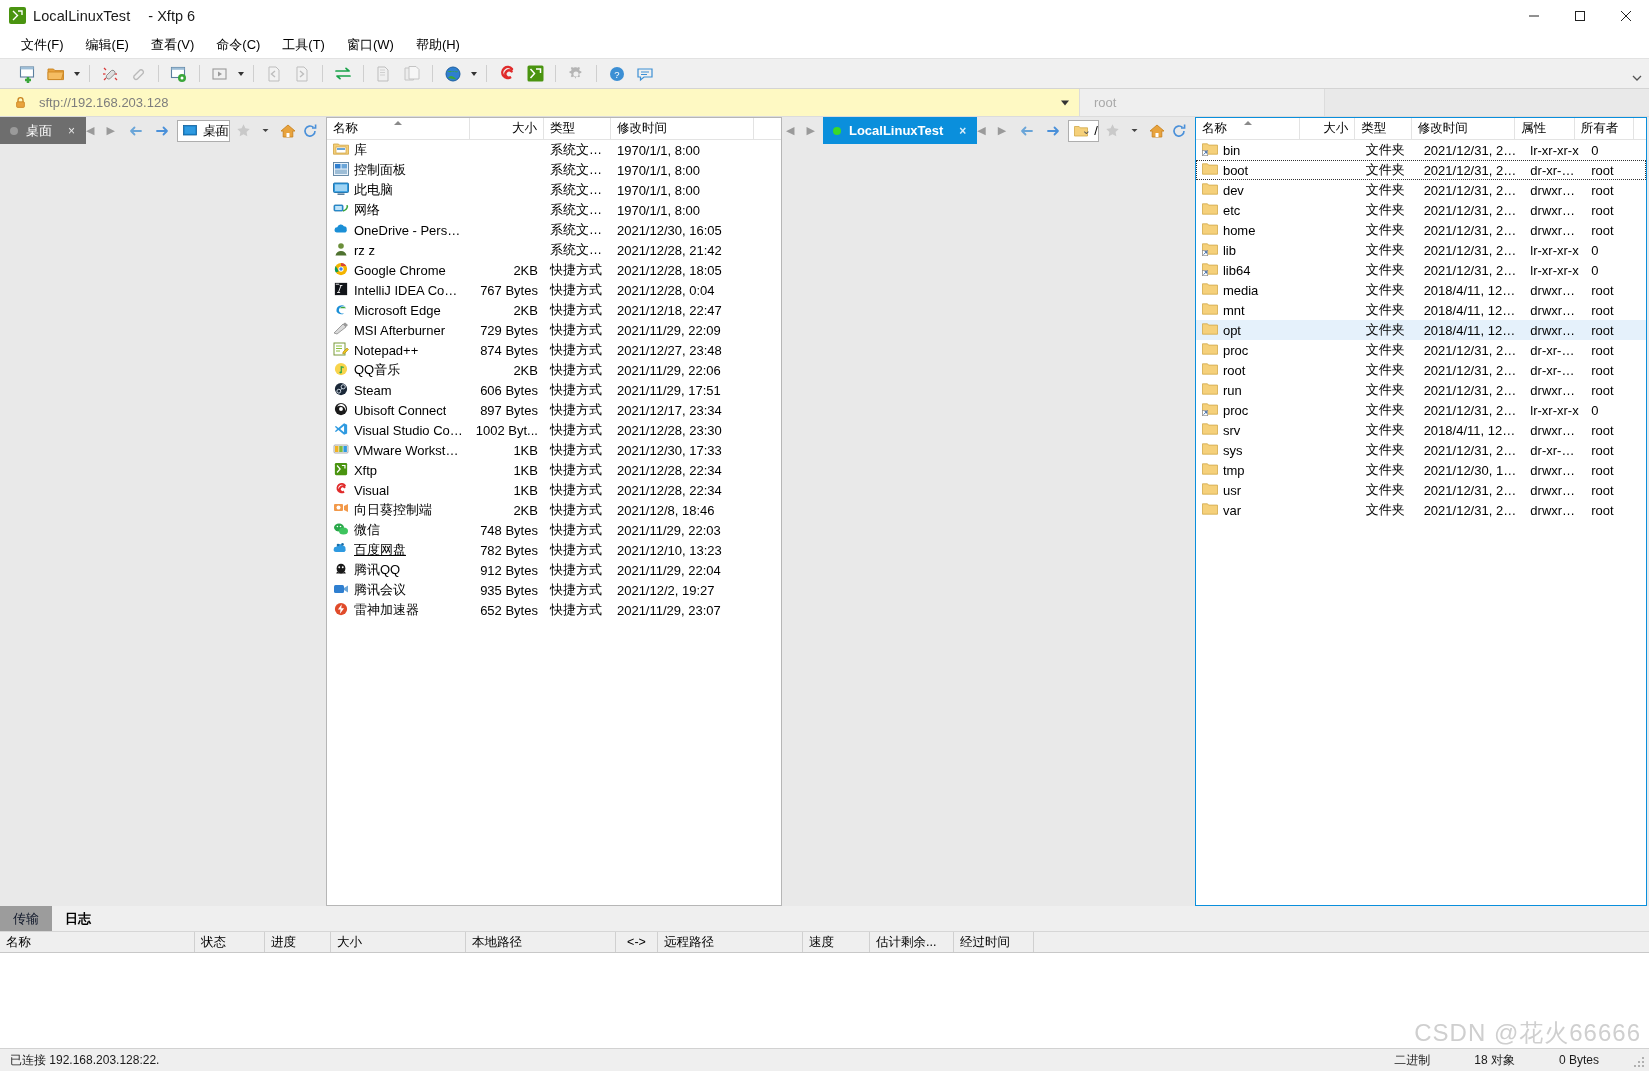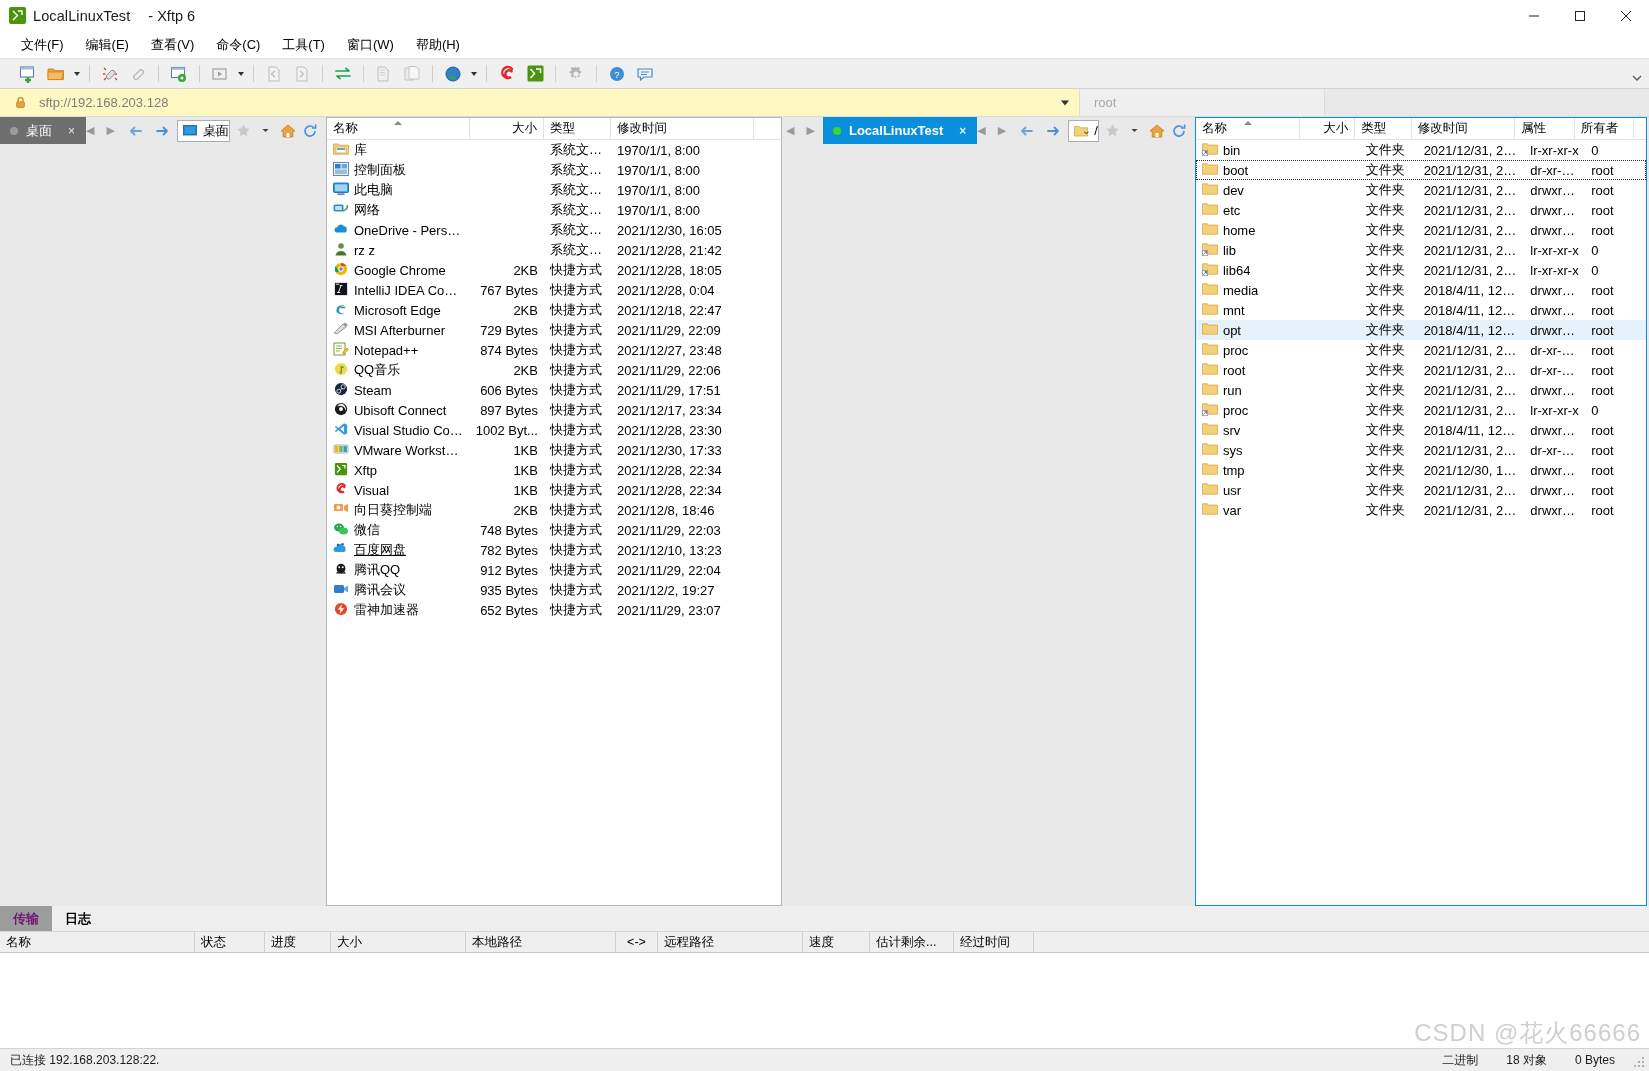--- a/index.html
+++ b/index.html
@@ -144,33 +144,33 @@
   .w-name-r { width: 141px; } .w-size-r { width: 72px; } .w-type-r { width: 74px; } .w-time-r { width: 140px; }
   .w-attr-r { width: 78px; } .w-own-r { width: 78px; } .w-rest-r { flex: 1 1 auto; }
 
   
   .ico { width: 16px; height: 16px; flex: 0 0 16px; display: inline-block; position: relative; }
 
   
   .xferwrap { height: 142px; min-height: 142px; background: #efefef; display: flex; flex-direction: column; }
   .xfer-tabs { height: 25px; min-height: 25px; display: flex; align-items: stretch; background: #efefef; }
   .xtab { padding: 0 13px; display: flex; align-items: center; font-size: 13px; }
-  .xtab.active { background: #9c9c9c; color: #701a75; font-weight: bold; }
+  .xtab.active { background: #9c9c9c; color: #0f172a; }
   .xtab.inactive { color: #000; font-weight: bold; }
   .xfer-head { height: 22px; min-height:22px; display: flex; align-items: stretch; background:#efefef; border-top:1px solid #d6d6d6; border-bottom: 1px solid #c8c8c8; font-size: 12.5px; }
   .xfer-head > div { display:flex; align-items:center; padding: 0 6px; border-right: 1px solid #d0d0d0; }
   .xfer-body { flex: 1 1 auto; background: #fff; }
 
   
   .statusbar {
     height: 23px; min-height: 23px; background: #efefef; border-top: 1px solid #d2d2d2;
     display: flex; align-items: center; font-size: 12px; color: #1a1a1a; position: relative;
   }
   .sb-left { padding-left: 10px; }
-  .sb-right { margin-left: auto; display: flex; align-items: center; }
+  .sb-right { margin-left: auto; display: flex; align-items: center; gap: 16px; }
   .sb-cell { padding: 0 14px; }
   .sb-grip { width: 16px; height: 16px; margin-right: 4px; position: relative; }
   .sb-grip i { position: absolute; width: 2px; height: 2px; background: #b0b0b0; }
 
   .watermark {
     position: absolute; right: 8px; bottom: 22px;
     font-size: 24px; color: #cfcfcf; letter-spacing: 1px;
     pointer-events: none; white-space: nowrap; font-family: "Liberation Sans", sans-serif;
   }
 </style>

